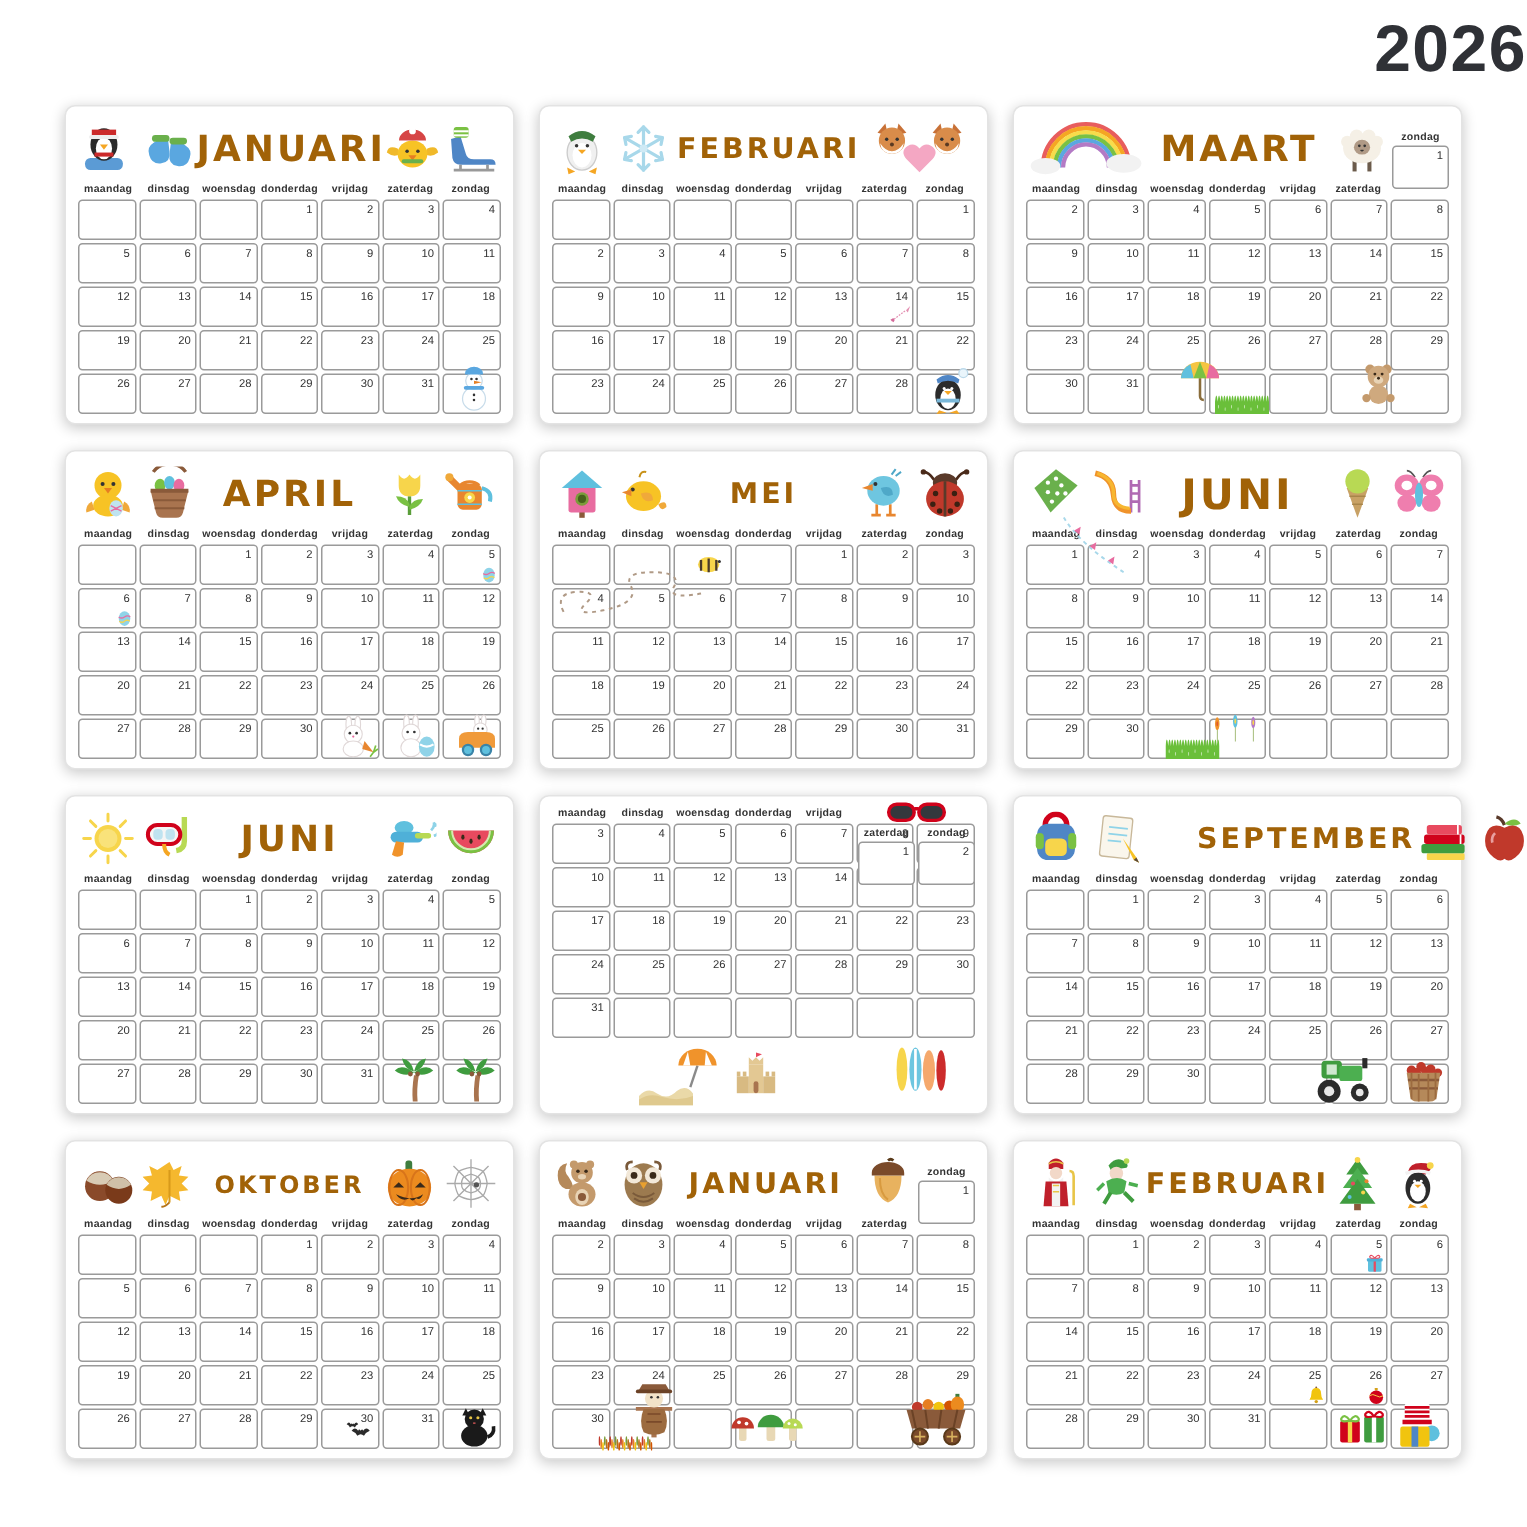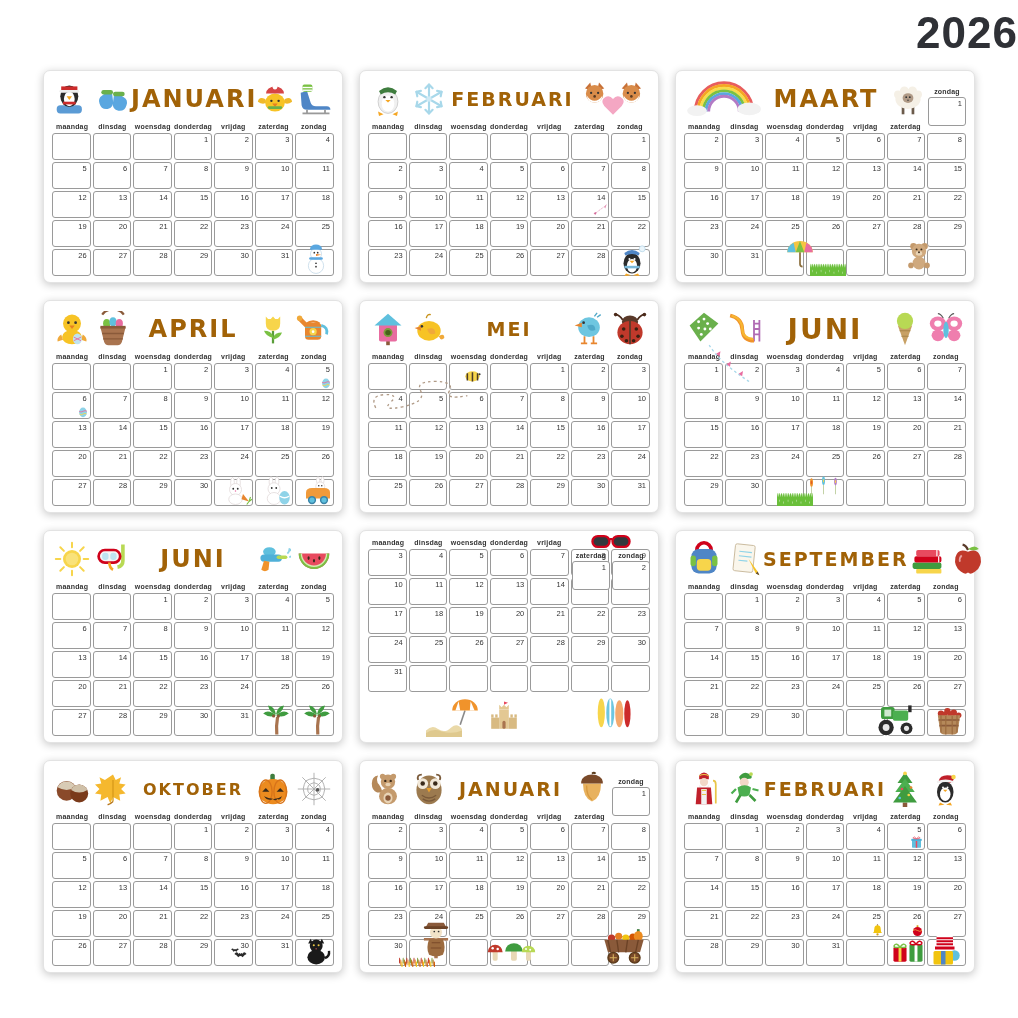--- a/index.html
+++ b/index.html
@@ -1508,21 +1508,21 @@
             <svg viewBox="0 0 40 40">
               <g transform="rotate(6 19 19)">
                 <rect x="8" y="4" width="22" height="30" rx="2" fill="#faf6ec" stroke="#c8b89a"></rect>
                 <path d="M13 12 h14 M13 17 h14 M13 22 h10" stroke="#8fd3e8" stroke-width="1.3"></path>
               </g>
               <path d="M24 20 L34 34 l2 4 -4 -2z" fill="#f7c325"></path>
               <path d="M34 34 l2 4 -4 -2z" fill="#5a4a3a"></path>
             </svg>
           </span>
         </div>
-        <div class="month-title" style="font-size: 19px;">SEPTEMBER</div>
+        <div class="month-title" style="font-size: 19px; margin-left: 35px;">SEPTEMBER</div>
         <div class="icon-group">
           <span class="icon">
             <svg viewBox="0 0 40 40">
               <rect x="8" y="31" width="28" height="5" rx="1" fill="#f7d54b"></rect>
               <rect x="4" y="24" width="32" height="7" rx="2" fill="#3f9c3f"></rect>
               <rect x="6" y="17" width="30" height="7" rx="2" fill="#d0021b"></rect>
               <rect x="8" y="10" width="26" height="7" rx="2" fill="#e84a5f"></rect>
               <path d="M33 17 v7 M31 10 v7" stroke="#fff" stroke-width="1.3"></path>
             </svg>
           </span>

